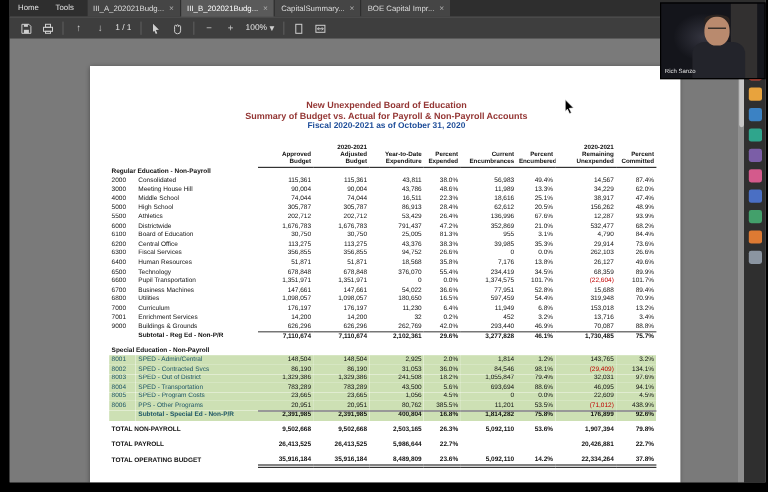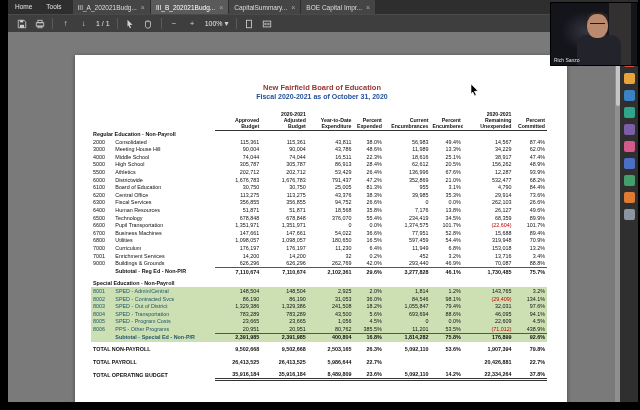--- a/index.html
+++ b/index.html
@@ -161,21 +161,22 @@
     <span class="tb-icon">
       <svg width="10" height="10" viewBox="0 0 12 12">
           <path d="M6 7V1.5M3.5 3.5 6 1l2.5 2.5M2.5 6v4.5h7V6" fill="none" stroke="#cfcfcf"></path>
         </svg>
     </span>
   </div>
 
   <div class="main">
     <div class="doc-area">
       <div class="page">
-        <div class="t1">New Fairfield Board of Education</div>
+        <div class="t1">New Unexpended Board of Education</div>
+        <div class="t2">Summary of Budget vs. Actual for Payroll &amp; Non-Payroll Accounts</div>
         <div class="t3">Fiscal 2020-2021 as of October 31, 2020</div>
         <table>
           <colgroup>
             <col style="width:22px">
               <col style="width:100px">
             <col style="width:46px">
               <col style="width:46px">
               <col style="width:45px">
               <col style="width:30px">
             <col style="width:46px">

